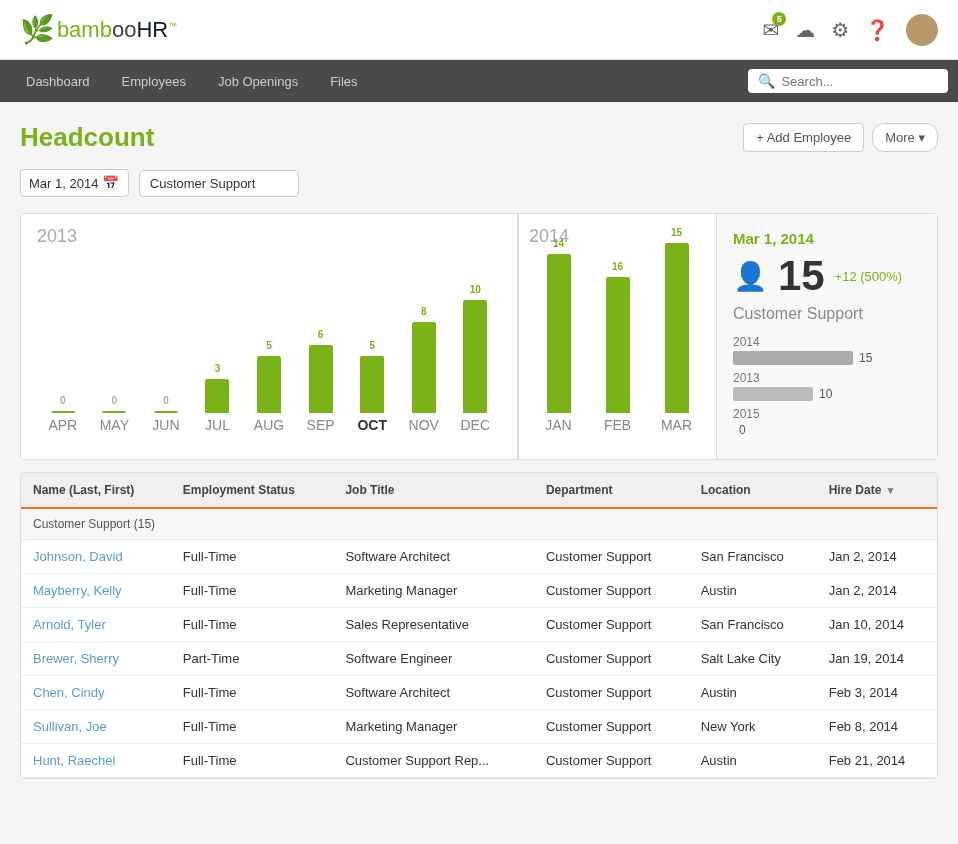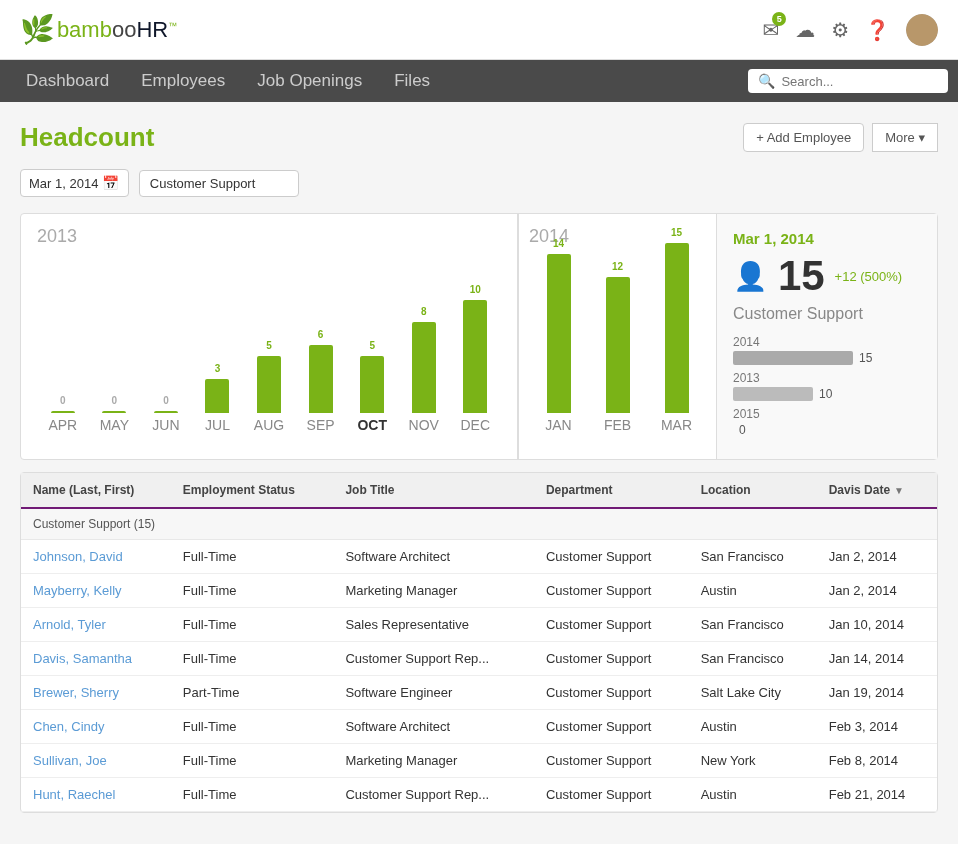--- a/index.html
+++ b/index.html
@@ -74,21 +74,21 @@
       display: flex;
       align-items: stretch;
       padding: 0 10px;
     }
     .nav-item {
       display: flex;
       align-items: center;
       padding: 0 16px;
       color: #ccc;
       cursor: pointer;
-      font-size: 17px;
+      font-size: 13px;
       text-decoration: none;
       position: relative;
     }
     .nav-item.active {
       color: #fff;
       font-weight: bold;
     }
     .nav-item.active::after {
       content: '';
       position: absolute;
@@ -152,21 +152,21 @@
       font-size: 13px;
       color: #555;
       display: flex;
       align-items: center;
       gap: 4px;
       margin-right: 8px;
     }
     .btn-more {
       background: #fff;
       border: 1px solid #ccc;
-      border-radius: 0;
+      border-radius: 12px;
       padding: 6px 12px;
       cursor: pointer;
       font-size: 13px;
       color: #555;
       display: flex;
       align-items: center;
       gap: 4px;
     }
 
     
@@ -279,21 +279,21 @@
     }
     thead tr {
       background: #f0f0f0;
     }
     thead th {
       padding: 10px 12px;
       text-align: left;
       font-size: 12px;
       font-weight: bold;
       color: #444;
-      border-bottom: 2px solid #701a75;
+      border-bottom: 2px solid #f97316;
     }
     .th-sort {
       display: flex;
       align-items: center;
       gap: 4px;
       cursor: pointer;
     }
     .sort-arrow { color: #777; font-size: 10px; }
     .group-row td {
       background: #f7f7f7;
@@ -484,21 +484,21 @@
 
     <div class="year-2014-section">
       <div class="year-label-2014">2014</div>
       <div class="bars-row" id="bars2014">
           <div class="bar-col">
             <div class="bar-num">14</div>
             <div class="bar-rect" style="height: 159px;"></div>
             <div class="x-label">JAN</div>
           </div>
           <div class="bar-col">
-            <div class="bar-num">12</div>
+            <div class="bar-num">16</div>
             <div class="bar-rect" style="height: 136px;"></div>
             <div class="x-label">FEB</div>
           </div>
           <div class="bar-col">
             <div class="bar-num">15</div>
             <div class="bar-rect" style="height: 170px;"></div>
             <div class="x-label">MAR</div>
           </div>
         </div>
     </div>
@@ -539,21 +539,21 @@
     <table>
       <thead>
         <tr>
           <th>Name (Last, First)</th>
           <th>Employment Status</th>
           <th>Job Title</th>
           <th>Department</th>
           <th>Location</th>
           <th>
             <div class="th-sort">
-              <span>Davis Date</span>
+              <span>Hire Date</span>
               <span class="sort-arrow">▼</span>
             </div>
           </th>
         </tr>
       </thead>
       <tbody id="table-body">
         <tr class="group-row">
           <td colspan="6">Customer Support (15)</td>
         </tr>
       <tr class="data-row">
@@ -572,28 +572,20 @@
       <td>Austin</td>
       <td>Jan 2, 2014</td>
     </tr>
           <tr class="data-row">
       <td><a class="employee-link">Arnold, Tyler</a></td>
       <td>Full-Time</td>
       <td>Sales Representative</td>
       <td>Customer Support</td>
       <td>San Francisco</td>
       <td>Jan 10, 2014</td>
-    </tr>
-          <tr class="data-row">
-      <td><a class="employee-link">Davis, Samantha</a></td>
-      <td>Full-Time</td>
-      <td>Customer Support Rep...</td>
-      <td>Customer Support</td>
-      <td>San Francisco</td>
-      <td>Jan 14, 2014</td>
     </tr>
           <tr class="data-row">
       <td><a class="employee-link">Brewer, Sherry</a></td>
       <td>Part-Time</td>
       <td>Software Engineer</td>
       <td>Customer Support</td>
       <td>Salt Lake City</td>
       <td>Jan 19, 2014</td>
     </tr>
           <tr class="data-row">

